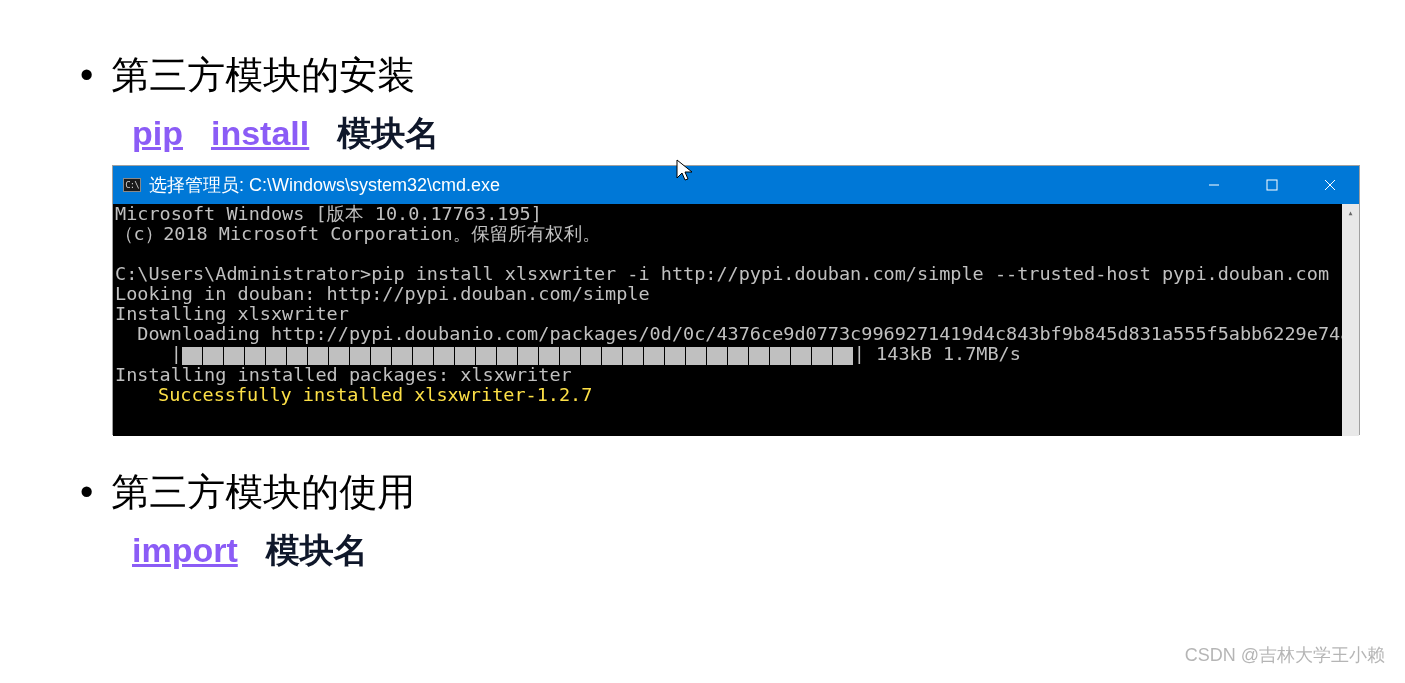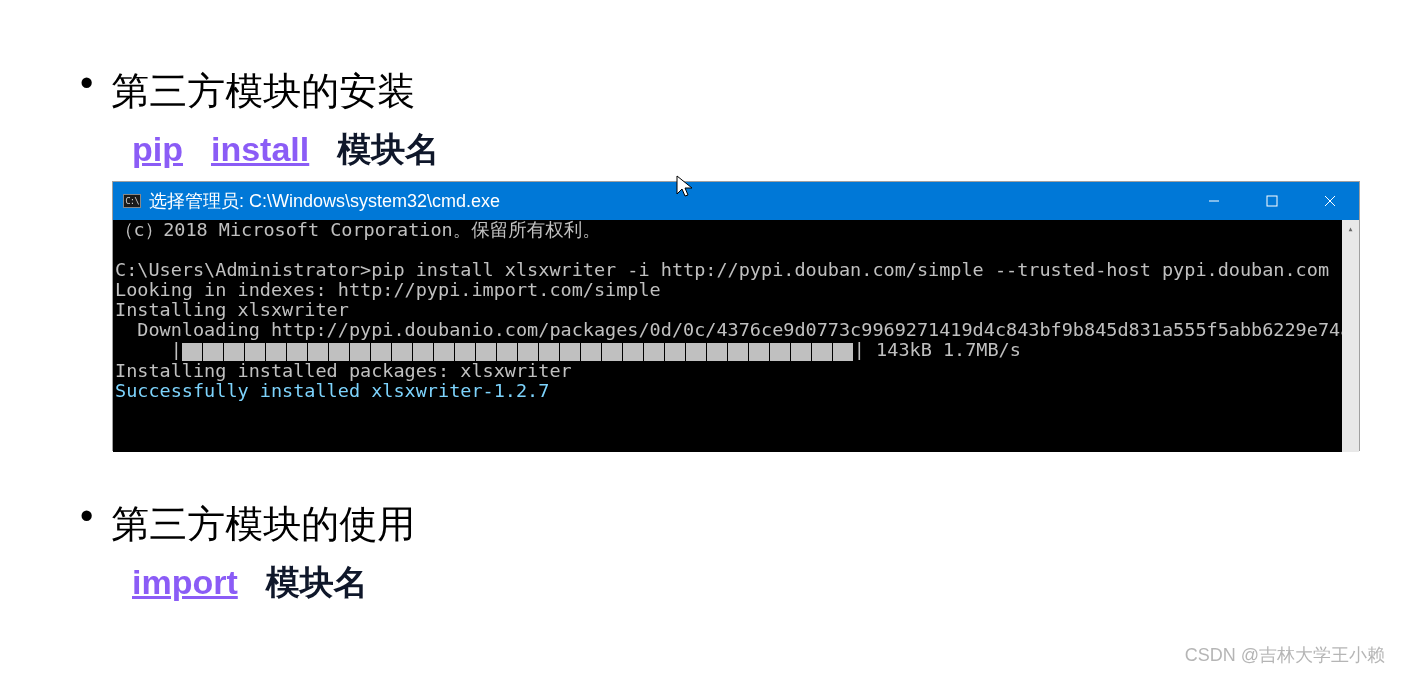--- a/index.html
+++ b/index.html
@@ -23,21 +23,20 @@
   }
   .bullet {
     font-size: 38px;
     color: #000;
     margin-right: 18px;
   }
   .heading {
     font-size: 38px;
     color: #000;
     font-weight: 400;
-    margin-top: 16px;
   }
   .code-line {
     margin-left: 52px;
     margin-bottom: 8px;
     font-size: 34px;
     font-weight: bold;
   }
   .kw-teal { color: #8b5cf6; text-decoration: underline; }
   .kw-green { color: #0f172a; font-weight: bold; }
   .sp { display: inline-block; width: 28px; }
@@ -120,21 +119,21 @@
   }
   .scroll-arrow {
     width: 17px;
     height: 17px;
     display:flex;
     align-items:center;
     justify-content:center;
     font-size:10px;
     color:#666;
   }
-  .yellow { color: #7dd3fc; }
+  .yellow { color: #fde047; margin-left: 43px; }
   .progress-bar {
     display: inline-block;
     vertical-align: middle;
   }
   .progress-seg {
     display: inline-block;
     width: 20px;
     height: 18px;
     background: #c0c0c0;
     margin-right: 1px;
@@ -183,24 +182,25 @@
         </div>
         <div class="win-btn">
           <svg width="12" height="12">
               <line x1="1" y1="1" x2="11" y2="11"></line>
               <line x1="11" y1="1" x2="1" y2="11"></line>
             </svg>
         </div>
       </div>
     </div>
     <div class="terminal-body">
+      <div class="line">Microsoft Windows [版本 10.0.17763.195]</div>
       <div class="line">（c）2018 Microsoft Corporation。保留所有权利。</div>
       <div class="line">&nbsp;</div>
       <div class="line">C:\Users\Administrator&gt;pip install xlsxwriter -i http://pypi.douban.com/simple --trusted-host pypi.douban.com</div>
-      <div class="line">Looking in indexes: http://pypi.import.com/simple</div>
+      <div class="line">Looking in douban: http://pypi.douban.com/simple</div>
       <div class="line">Installing xlsxwriter</div>
       <div class="line">  Downloading http://pypi.doubanio.com/packages/0d/0c/4376ce9d0773c9969271419d4c843bf9b845d831a555f5abb6229e74ac1e/XlsxW</div>
       <div class="line"><span>     |</span><span class="progress-bar"><span class="progress-seg"></span><span class="progress-seg"></span><span class="progress-seg"></span><span class="progress-seg"></span><span class="progress-seg"></span><span class="progress-seg"></span><span class="progress-seg"></span><span class="progress-seg"></span><span class="progress-seg"></span><span class="progress-seg"></span><span class="progress-seg"></span><span class="progress-seg"></span><span class="progress-seg"></span><span class="progress-seg"></span><span class="progress-seg"></span><span class="progress-seg"></span><span class="progress-seg"></span><span class="progress-seg"></span><span class="progress-seg"></span><span class="progress-seg"></span><span class="progress-seg"></span><span class="progress-seg"></span><span class="progress-seg"></span><span class="progress-seg"></span><span class="progress-seg"></span><span class="progress-seg"></span><span class="progress-seg"></span><span class="progress-seg"></span><span class="progress-seg"></span><span class="progress-seg"></span><span class="progress-seg"></span><span class="progress-seg"></span></span><span>| 143kB 1.7MB/s</span></div>
       <div class="line">Installing installed packages: xlsxwriter</div>
       <div class="line yellow">Successfully installed xlsxwriter-1.2.7</div>
 
       <div class="scrollbar">
         <div class="scroll-arrow">▴</div>
       </div>
     </div>

